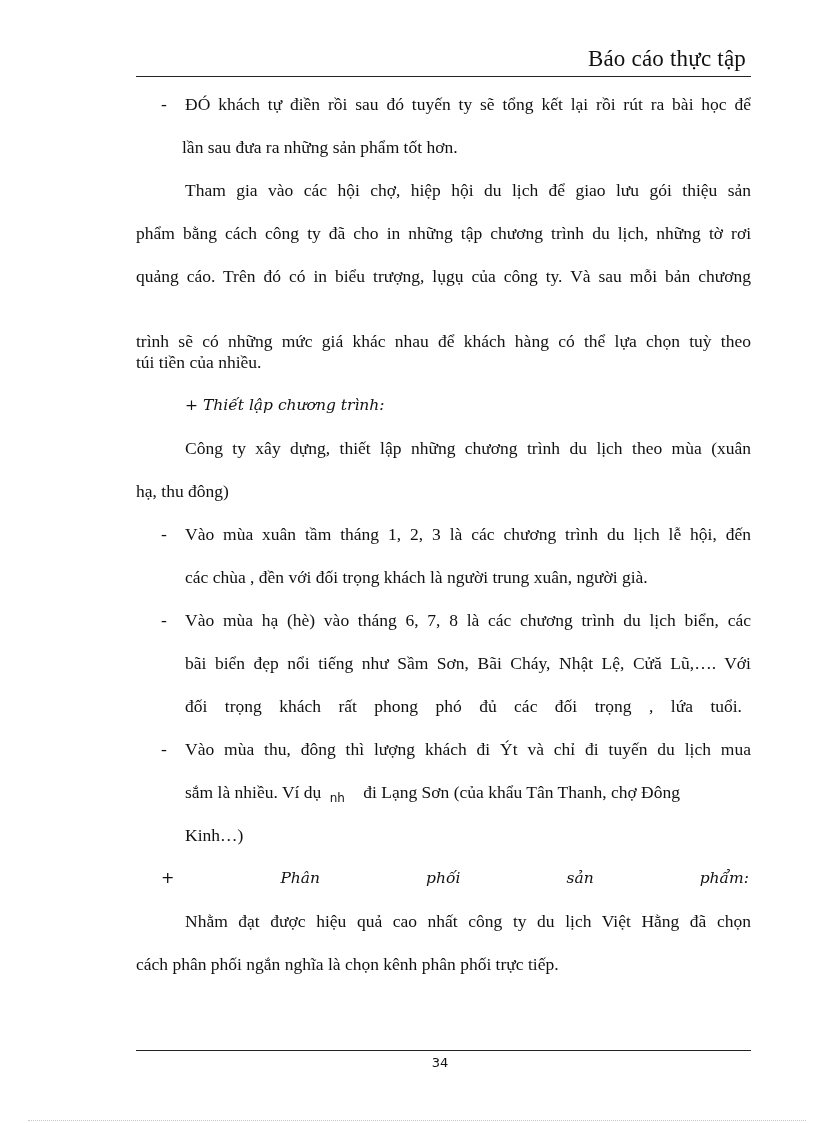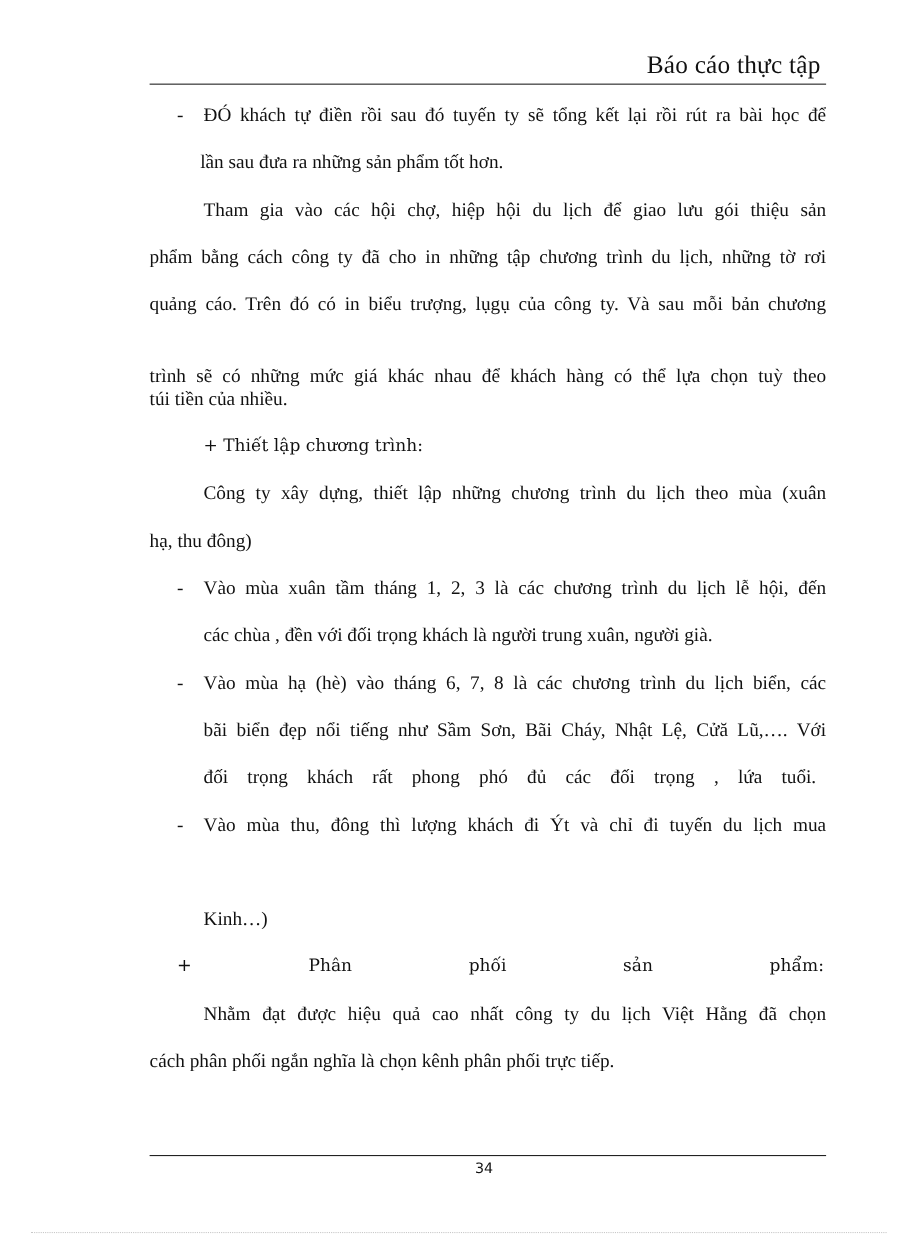--- a/index.html
+++ b/index.html
@@ -6,21 +6,21 @@
     body { width: 816px; height: 1123px; position: relative; overflow: hidden;
            font-family: "Liberation Serif", serif; color: #111; }
     .page { position: absolute; left: 0; top: 0; width: 816px; height: 827px; }
     .header-title { position: absolute; right: 70px; top: 44px; font-size: 23px; line-height: 30px; letter-spacing: 0.2px; }
     .rule { position: absolute; left: 136px; width: 615px; height: 0; border-top: 1.3px solid #222; }
     .rule.top { top: 76px; }
     .rule.bottom { top: 1050px; }
     .line { position: absolute; left: 136px; width: 615px; font-size: 17.5px; line-height: 22px; white-space: nowrap; }
     .justify { text-align: justify; text-align-last: justify; }
     .dash { position: absolute; left: 161px; font-size: 17.5px; line-height: 22px; }
-    .ital { font-family: "DejaVu Serif", serif; font-size: 15.5px; }
+    .ital { font-family: "DejaVu Serif", serif; font-style: italic; font-size: 15.5px; }
     .page-number { position: absolute; left: 0; width: 880px; top: 1055px; text-align: center; font-family: "DejaVu Sans", sans-serif; font-size: 13px; }
     .dotted { position: absolute; left: 28px; right: 10px; top: 1120px; border-top: 1px dotted #c8c8c8; }
     .sub { font-family: "DejaVu Sans", sans-serif; font-size: 12px; position: relative; top: 4px; }
   </style>
 </head>
 <body>
 
 <div class="page">
   <div class="header-title">Báo cáo thực tập</div>
   <div class="rule top"></div>
@@ -44,20 +44,25 @@
   <div class="line justify" style="top:523px; left:185px; width:566px;">Vào mùa xuân tầm tháng 1, 2, 3 là các chương trình du lịch lễ hội, đến</div>
   <div class="line" style="top:566px; left:185px; width:566px;">các chùa , đền với đối trọng khách là người trung xuân, người già.</div>
 
   <span class="dash" style="top:609px">-</span>
   <div class="line justify" style="top:609px; left:185px; width:566px;">Vào mùa hạ (hè) vào tháng 6, 7, 8 là các chương trình du lịch biển, các</div>
   <div class="line justify" style="top:652px; left:185px; width:566px;">bãi biển đẹp nổi tiếng như Sầm Sơn, Bãi Cháy, Nhật Lệ, Cửă Lũ,…. Với</div>
   <div class="line justify" style="top:695px; left:185px; width:557px;">đối trọng khách rất phong phó đủ các đối trọng , lứa tuổi.</div>
 
   <span class="dash" style="top:738px">-</span>
   <div class="line justify" style="top:738px; left:185px; width:566px;">Vào mùa thu, đông thì lượng khách đi Ýt và chỉ đi tuyến du lịch mua</div>
+  <div class="line" style="top:781px; left:185px; width:566px;">
+    <span>sắm là nhiều. Ví dụ</span>
+    <span class="sub" style="margin:0 14px 0 4px;">nh</span>
+    <span>đi Lạng Sơn (của khẩu Tân Thanh, chợ Đông</span>
+  </div>
   <div class="line" style="top:824px; left:185px;">Kinh…)</div>
 
   <div class="line" style="top:867px; left:161px; width:588px; display:flex; justify-content:space-between;">
     <span style="font-family:'DejaVu Sans',sans-serif; font-size:16px;">+</span>
     <span class="ital">Phân</span>
     <span class="ital">phối</span>
     <span class="ital">sản</span>
     <span class="ital">phẩm:</span>
   </div>
 

